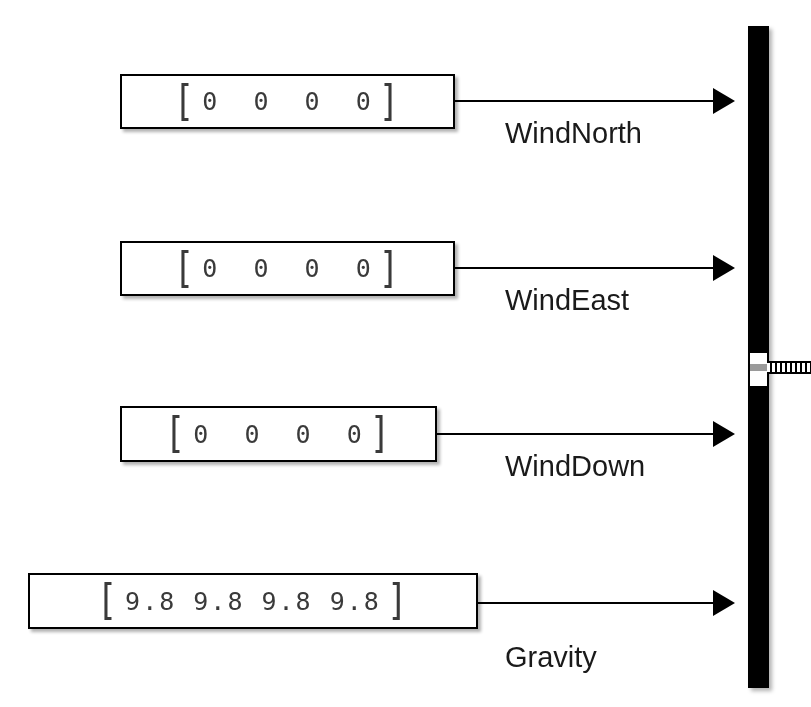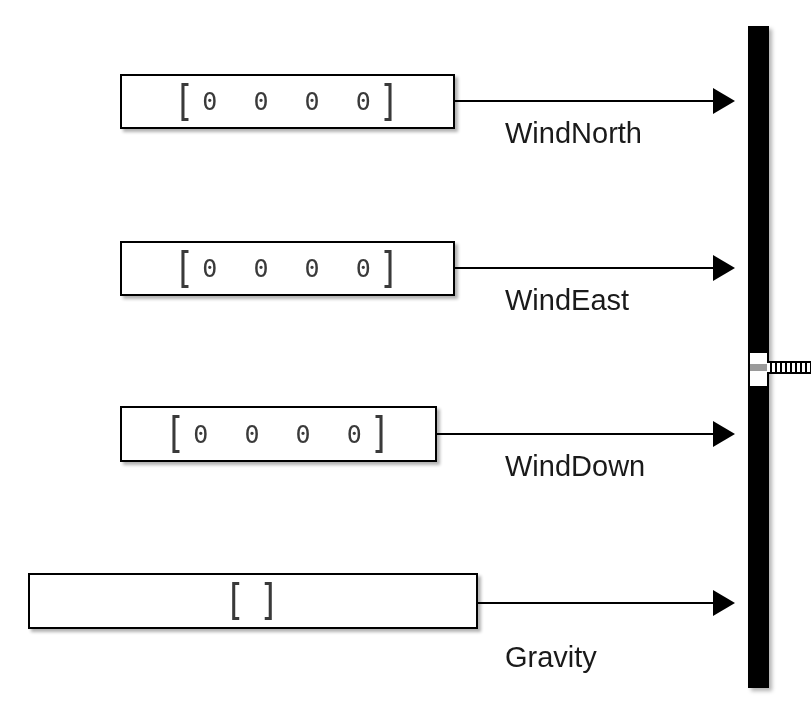--- a/index.html
+++ b/index.html
@@ -139,20 +139,20 @@
     <span class="const-value">
       <span class="bracket bracket-l">[</span><span>0  0  0  0</span><span class="bracket bracket-r">]</span>
     </span>
   </div>
   <div class="sig-line" style="left:437px; top:433px; width:276px;"></div>
   <div class="arrow-head" style="left:713px; top:421px;"></div>
   <div class="sig-label" style="left:505px; top:452px;">WindDown</div>
 
   <div class="const-block" style="left:28px; top:573px; width:450px; height:56px;">
     <span class="const-value">
-      <span class="bracket bracket-l">[</span><span class="bracket bracket-r">]</span>
+      <span class="bracket bracket-l">[</span><span>9.8 9.8 9.8 9.8</span><span class="bracket bracket-r">]</span>
     </span>
   </div>
   <div class="sig-line" style="left:478px; top:602px; width:235px;"></div>
   <div class="arrow-head" style="left:713px; top:590px;"></div>
   <div class="sig-label" style="left:505px; top:643px;">Gravity</div>
 
 </div>
 
 </body></html>

